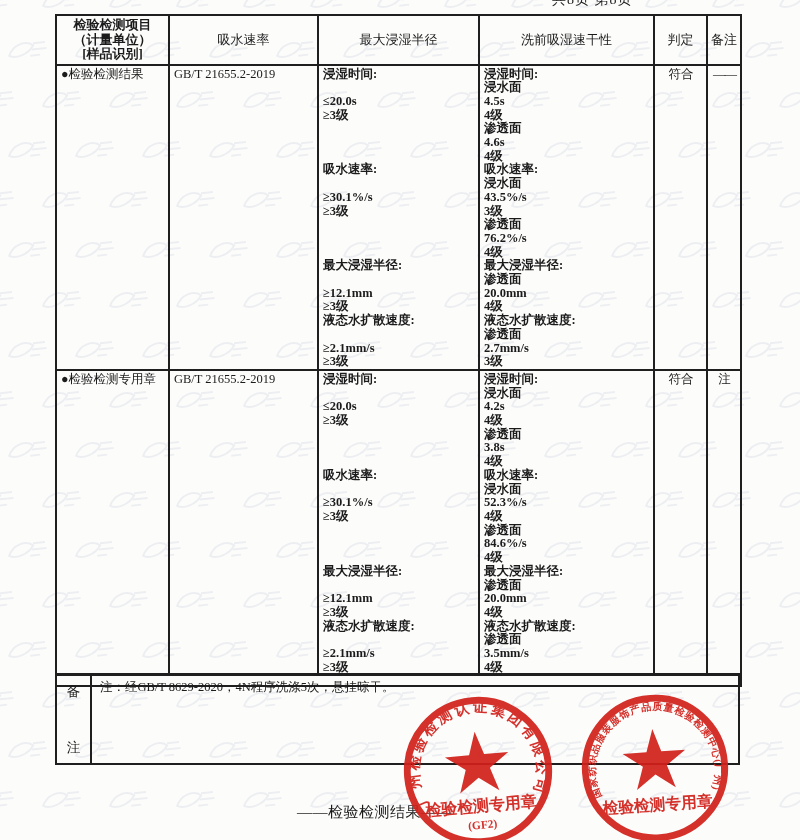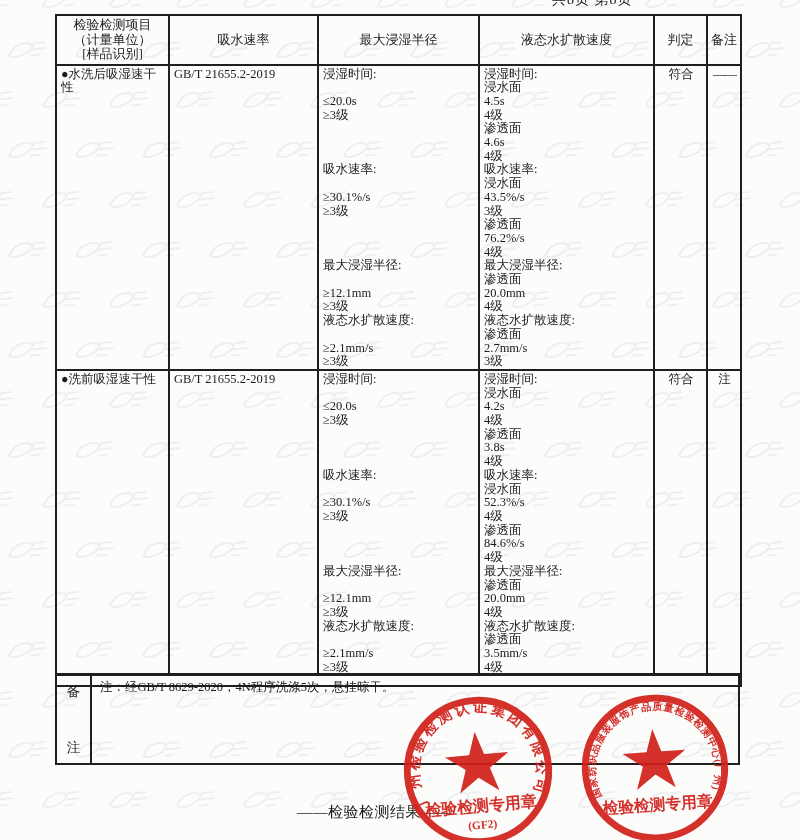--- a/index.html
+++ b/index.html
@@ -33,21 +33,21 @@
   }
   #main-table tr.r-header td{
     height:37px;
     text-align:center;vertical-align:middle;
     font-size:13px;line-height:14.5px;
     padding:2px 1px;
   }
   #main-table tr.r-1 td{height:301px;}
   #main-table tr.r-2 td{height:296px;}
   #main-table tr.r-spacer td{height:9px;padding:0;}
-  .lines{white-space:pre-line;}
+  .lines{white-space:pre-line;font-weight:bold;}
   .c-judge{text-align:center;}
   .c-remark{text-align:center;}
   .dash-remark{font-size:10px;letter-spacing:-1px;}
   
   #remarks-box{
     position:absolute;left:55px;top:673px;z-index:1;
     width:681px;height:88px;
     border:2px solid #1f1f1f;
     display:flex;
   }
@@ -990,26 +990,26 @@
       <col style="width:53px">
       <col style="width:34px">
   </colgroup>
   <tbody>
       <tr class="r-header">
     <td class="lines">检验检测项目
 （计量单位）
 [样品识别]</td>
     <td>吸水速率</td>
     <td>最大浸湿半径</td>
-    <td>液态水扩散速度</td>
+    <td>洗前吸湿速干性</td>
     <td>判定</td>
     <td>备注</td>
   </tr>
   <tr class="r-1">
-    <td>●水洗后吸湿速干性</td>
+    <td>●检验检测结果</td>
     <td>GB/T 21655.2-2019</td>
     <td class="lines">浸湿时间:
 
 ≤20.0s
 ≥3级
 
 
 
 吸水速率:
 
@@ -1045,21 +1045,21 @@
 20.0mm
 4级
 液态水扩散速度:
 渗透面
 2.7mm/s
 3级</td>
     <td class="c-judge">符合</td>
     <td class="c-remark dash-remark">——</td>
   </tr>
   <tr class="r-2">
-    <td>●洗前吸湿速干性</td>
+    <td>●检验检测专用章</td>
     <td>GB/T 21655.2-2019</td>
     <td class="lines">浸湿时间:
 
 ≤20.0s
 ≥3级
 
 
 
 吸水速率:
 

